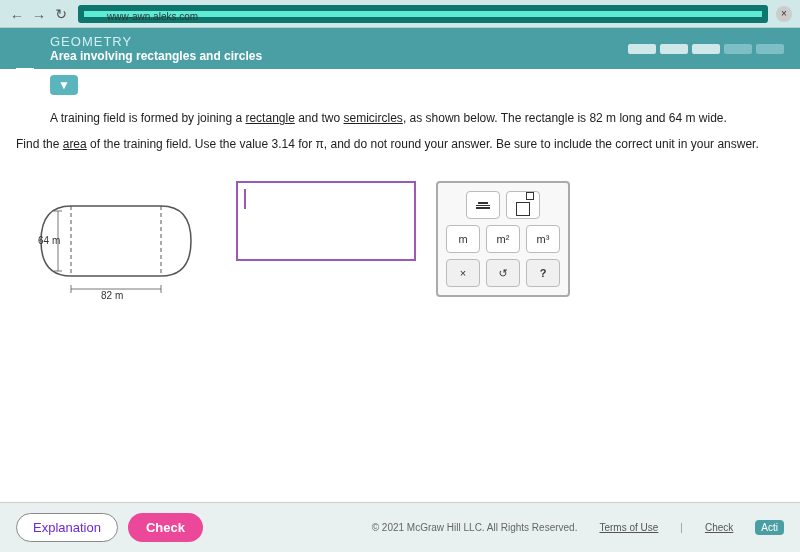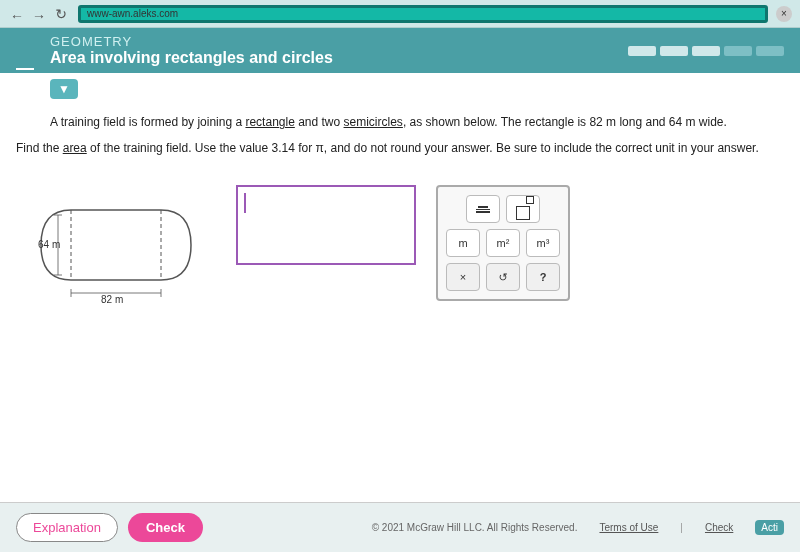--- a/index.html
+++ b/index.html
@@ -35,24 +35,24 @@
       cursor: pointer;
       color: #555;
       font-size: 14px;
       display: flex;
       align-items: center;
       justify-content: center;
     }
     .address-bar {
       flex: 1;
       height: 18px;
-      background: #14b8a6;
-      border: 3px solid #0f766e;
+      background: #5eead4;
+      border: 6px solid #0f766e;
       border-radius: 3px;
-      padding: 0 6px;
+      padding: 0 23px;
       font-size: 10px;
       color: #333;
     }
     .close-btn-browser {
       width: 16px;
       height: 16px;
       background: #ccc;
       border-radius: 50%;
       border: none;
       cursor: pointer;
@@ -84,21 +84,21 @@
       display: flex;
       flex-direction: column;
     }
     .header-category {
       font-size: 13px;
       color: #d0f0f0;
       text-transform: uppercase;
       letter-spacing: 1px;
     }
     .header-title {
-      font-size: 16px;
+      font-size: 12px;
       font-weight: bold;
       color: white;
     }
     .header-right {
       display: flex;
       gap: 4px;
       align-items: center;
     }
     .progress-segment {
       width: 28px;
@@ -249,21 +249,21 @@
       display: flex;
       gap: 10px;
     }
     .explanation-btn {
       background: white;
       border: 1px solid #888;
       border-radius: 20px;
       padding: 6px 16px;
       font-size: 13px;
       cursor: pointer;
-      color: #ec4899;
+      color: #6d28d9;
     }
     .check-btn {
       background: #ec4899;
       border: none;
       border-radius: 20px;
       padding: 6px 18px;
       font-size: 13px;
       cursor: pointer;
       color: white;
       font-weight: bold;

